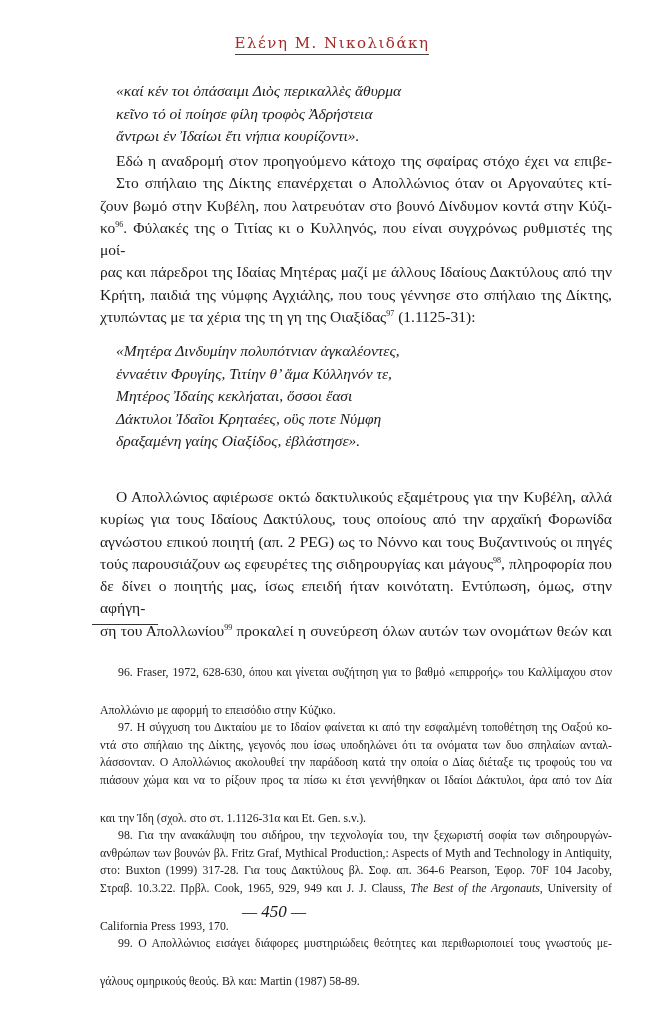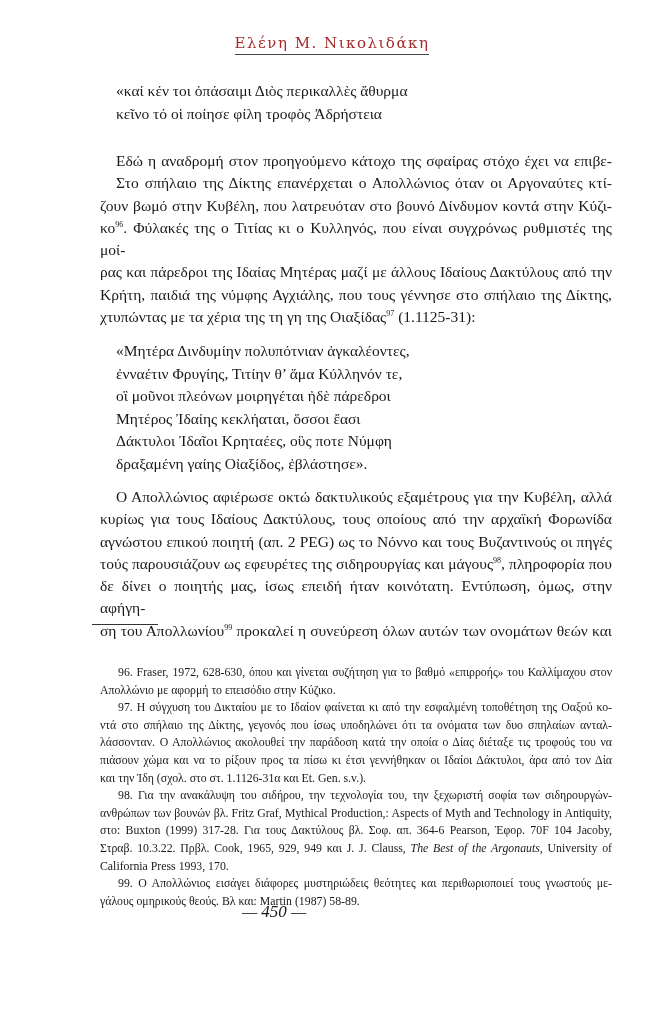--- a/index.html
+++ b/index.html
@@ -2,60 +2,60 @@
 <html><head>
 <meta charset="utf-8">
 <style>
   html, body { margin: 0; padding: 0; background: #ffffff; }
   body { width: 667px; height: 1024px; position: relative; overflow: hidden;
          font-family: "Liberation Serif", serif; color: #1a1a1a; }
   .header { position: absolute; top: 34px; left: 0; width: 664px; text-align: center; }
   .header span { color: #a52a2a; font-family: "DejaVu Serif", serif; font-size: 15px;
                  letter-spacing: 1.5px; border-bottom: 1.5px solid #444; padding-bottom: 2px; }
   .block { position: absolute; left: 100px; width: 512px; }
-  .verse { font-size: 15.5px; line-height: 22.5px; margin-left: 16px; }
+  .verse { font-style: italic; font-size: 15.5px; line-height: 22.5px; margin-left: 16px; }
   .para p { margin: 0; font-size: 15.5px; line-height: 22.3px; text-align: justify; text-align-last: justify; }
   .para p.last { text-align-last: left; }
   .para p.indent { text-indent: 16px; }
   sup { font-size: 8px; vertical-align: super; line-height: 0; }
   .rule { position: absolute; left: 92px; top: 624px; width: 66px; height: 1px; background: #333; }
   .notes { position: absolute; left: 100px; width: 512px; top: 664px; }
   .notes p { margin: 0; font-size: 11.8px; line-height: 17.6px; text-align: justify; text-align-last: justify; }
-  .notes p.last { text-align-last: left; }
+  .notes p.last { text-align-last: left; margin-top: 20px; }
   .notes p.indent { text-indent: 18px; }
   .page-num { position: absolute; top: 902px; left: 0; width: 548px; text-align: center;
               font-style: italic; font-size: 17px; }
   i.it { font-style: italic; }
 </style>
 </head>
 <body>
 
 <div class="header">
   <span>Ελένη Μ. Νικολιδάκη</span>
 </div>
 
 <div class="block verse" style="top:80px;">
   <div>«καί κέν τοι ὀπάσαιμι Διὸς περικαλλὲς ἄθυρμα</div>
   <div>κεῖνο τό οἱ ποίησε φίλη τροφὸς Ἀδρήστεια</div>
+  <div>ἄντρωι ἐν Ἰδαίωι ἔτι νήπια κουρίζοντι».</div>
 </div>
 
 <div class="block para" style="top:150px;">
   <p class="indent">Εδώ η αναδρομή στον προηγούμενο κάτοχο της σφαίρας στόχο έχει να επιβε-</p>
   <p class="indent">Στο σπήλαιο της Δίκτης επανέρχεται ο Απολλώνιος όταν οι Αργοναύτες κτί-</p>
   <p>ζουν βωμό στην Κυβέλη, που λατρευόταν στο βουνό Δίνδυμον κοντά στην Κύζι-</p>
   <p><span>κο</span><sup>96</sup>. <span>Φύλακές της ο Τιτίας κι ο Κυλληνός, που είναι συγχρόνως ρυθμιστές της μοί-</span></p>
   <p>ρας και πάρεδροι της Ιδαίας Μητέρας μαζί με άλλους Ιδαίους Δακτύλους από την</p>
   <p>Κρήτη, παιδιά της νύμφης Αγχιάλης, που τους γέννησε στο σπήλαιο της Δίκτης,</p>
   <p class="last"><span>χτυπώντας με τα χέρια της τη γη της Οιαξίδας</span><sup>97</sup> <span>(1.1125-31):</span></p>
 </div>
 
 <div class="block verse" style="top:340px;">
   <div>«Μητέρα Δινδυμίην πολυπότνιαν ἀγκαλέοντες,</div>
   <div>ἐνναέτιν Φρυγίης, Τιτίην θ’ ἅμα Κύλληνόν τε,</div>
-  <div>οἳ μοῦνοι πλεόνων μοιρηγέται ἠδὲ πάρεδροι</div>
   <div>Μητέρος Ἰδαίης κεκλήαται, ὅσσοι ἔασι</div>
   <div>Δάκτυλοι Ἰδαῖοι Κρηταέες, οὓς ποτε Νύμφη</div>
   <div>δραξαμένη γαίης Οἰαξίδος, ἐβλάστησε».</div>
 </div>
 
 <div class="block para" style="top:486px;">
   <p class="indent">Ο Απολλώνιος αφιέρωσε οκτώ δακτυλικούς εξαμέτρους για την Κυβέλη, αλλά</p>
   <p>κυρίως για τους Ιδαίους Δακτύλους, τους οποίους από την αρχαϊκή Φορωνίδα</p>
   <p>αγνώστου επικού ποιητή (απ. 2 PEG) ως το Νόννο και τους Βυζαντινούς οι πηγές</p>
   <p><span>τούς παρουσιάζουν ως εφευρέτες της σιδηρουργίας και μάγους</span><sup>98</sup><span>, πληροφορία που</span></p>

